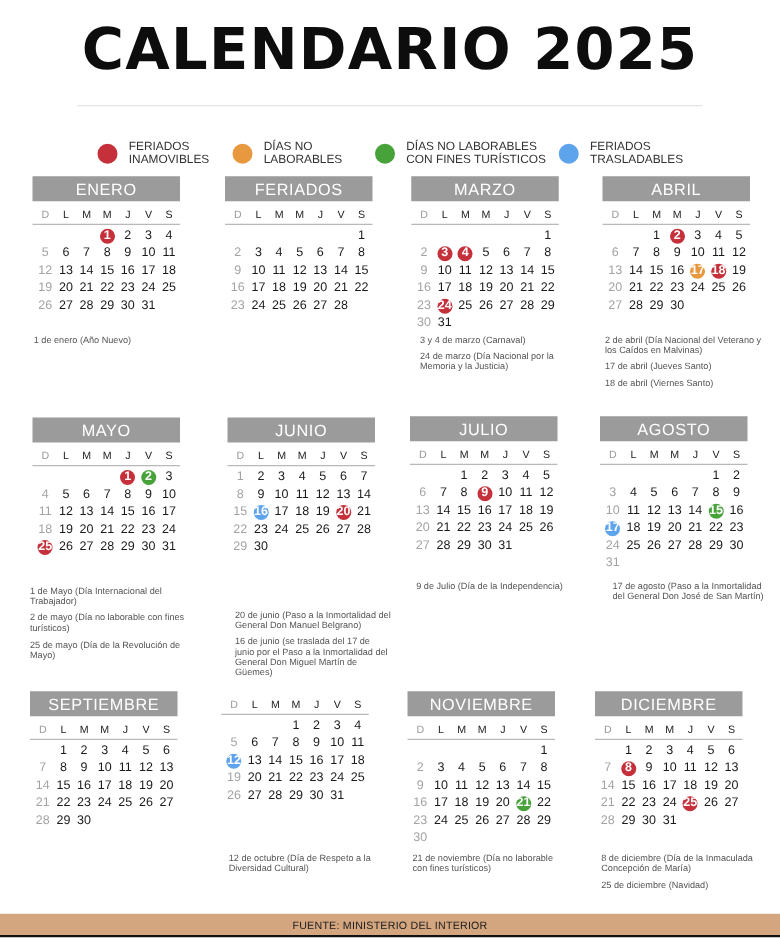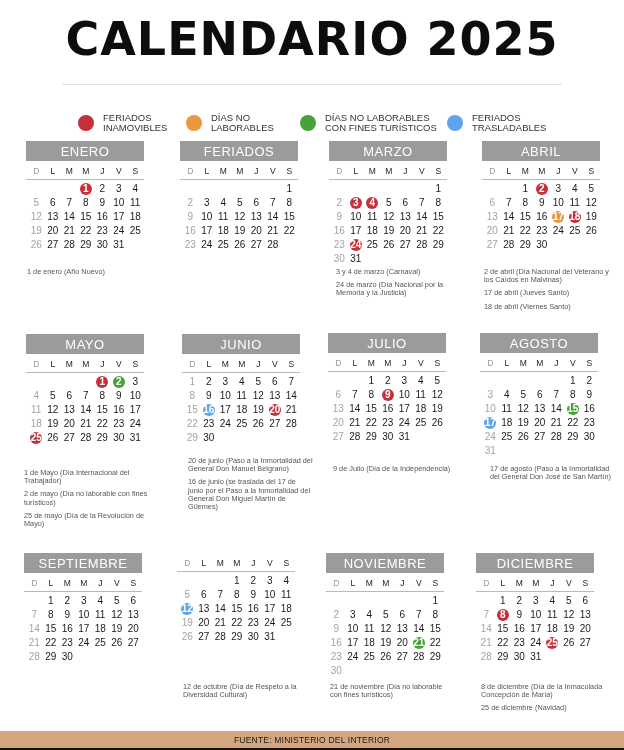--- a/index.html
+++ b/index.html
@@ -659,21 +659,21 @@
 <div class="notes" style="left:484px;top:268px">
     <div class="note">2 de abril (Día Nacional del Veterano y los Caídos en Malvinas)</div>
     <div class="note">17 de abril (Jueves Santo)</div>
     <div class="note">18 de abril (Viernes Santo)</div>
   </div>
 <div class="notes" style="left:24px;top:469px">
     <div class="note">1 de Mayo (Día Internacional del Trabajador)</div>
     <div class="note">2 de mayo (Día no laborable con fines turísticos)</div>
     <div class="note">25 de mayo (Día de la Revolución de Mayo)</div>
   </div>
-<div class="notes" style="left:188px;top:457px">
+<div class="notes" style="left:188px;top:488px">
     <div class="note">20 de junio (Paso a la Inmortalidad del General Don Manuel Belgrano)</div>
     <div class="note">16 de junio (se traslada del 17 de junio por el Paso a la Inmortalidad del General Don Miguel Martín de Güemes)</div>
   </div>
 <div class="notes" style="left:333px;top:465px">
     <div class="note">9 de Julio (Día de la Independencia)</div>
   </div>
 <div class="notes" style="left:490px;top:465px">
     <div class="note">17 de agosto (Paso a la Inmortalidad del General Don José de San Martín)</div>
   </div>
 <div class="notes" style="left:183px;top:683px">

